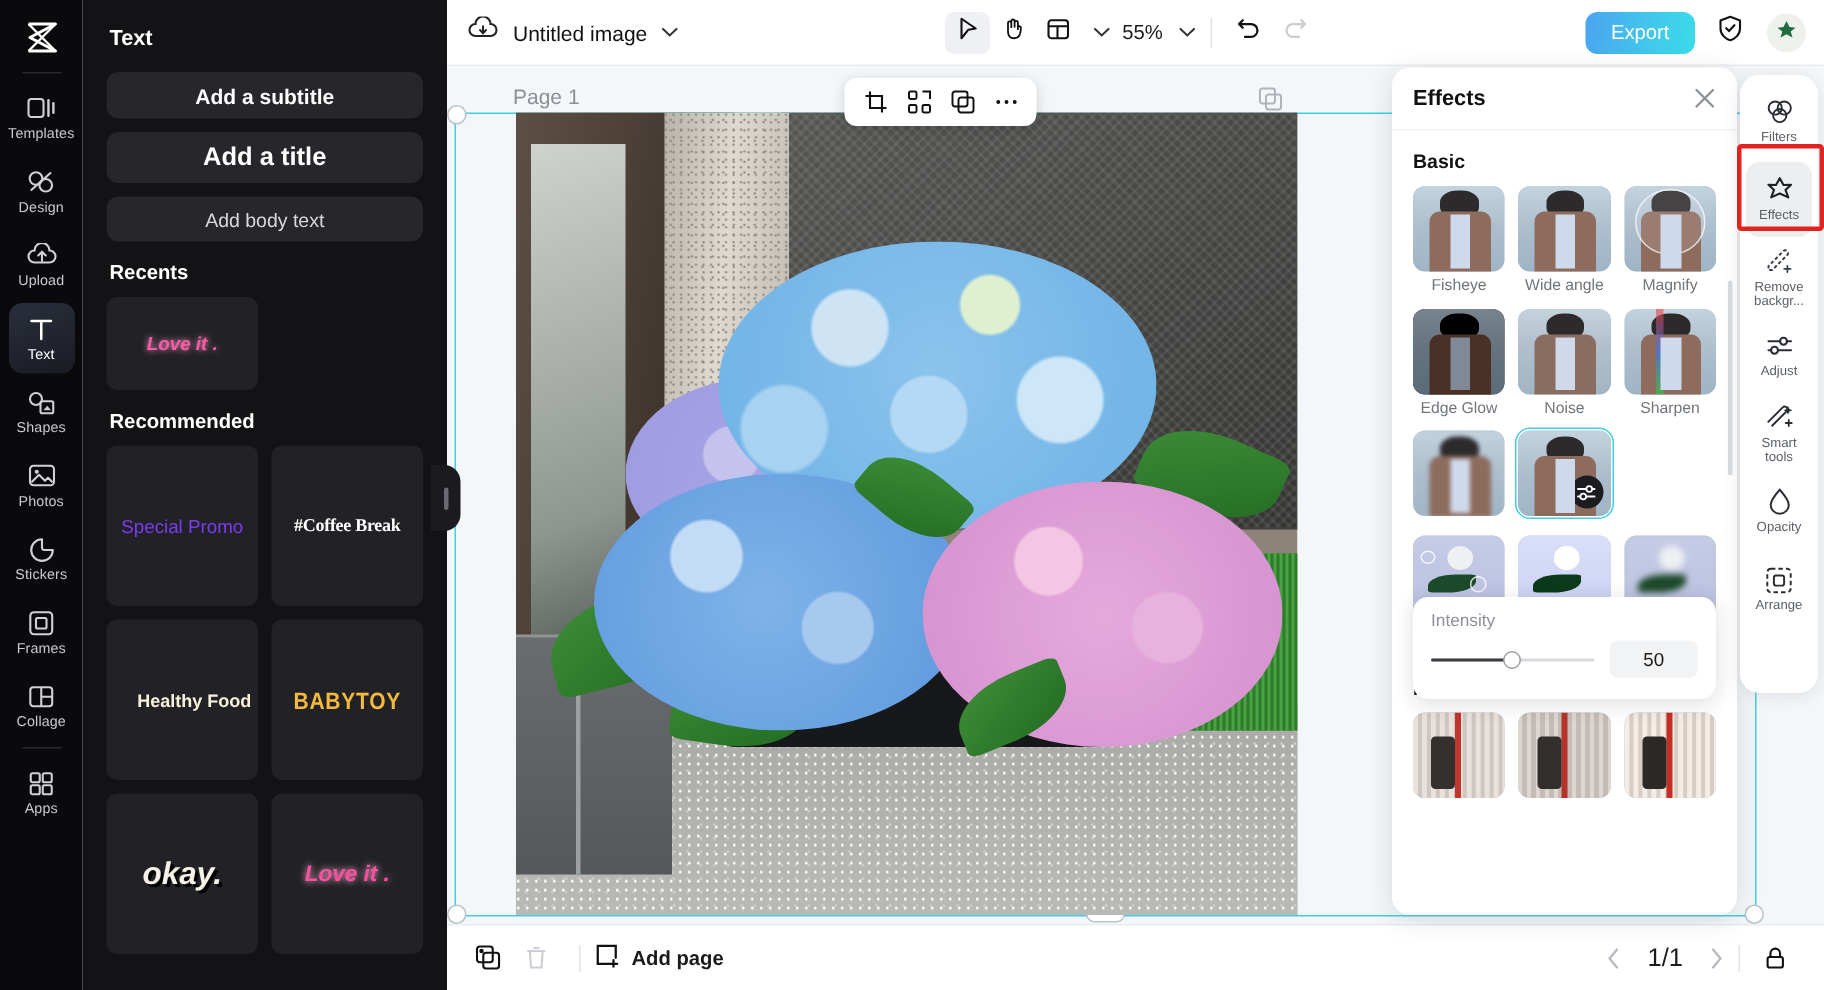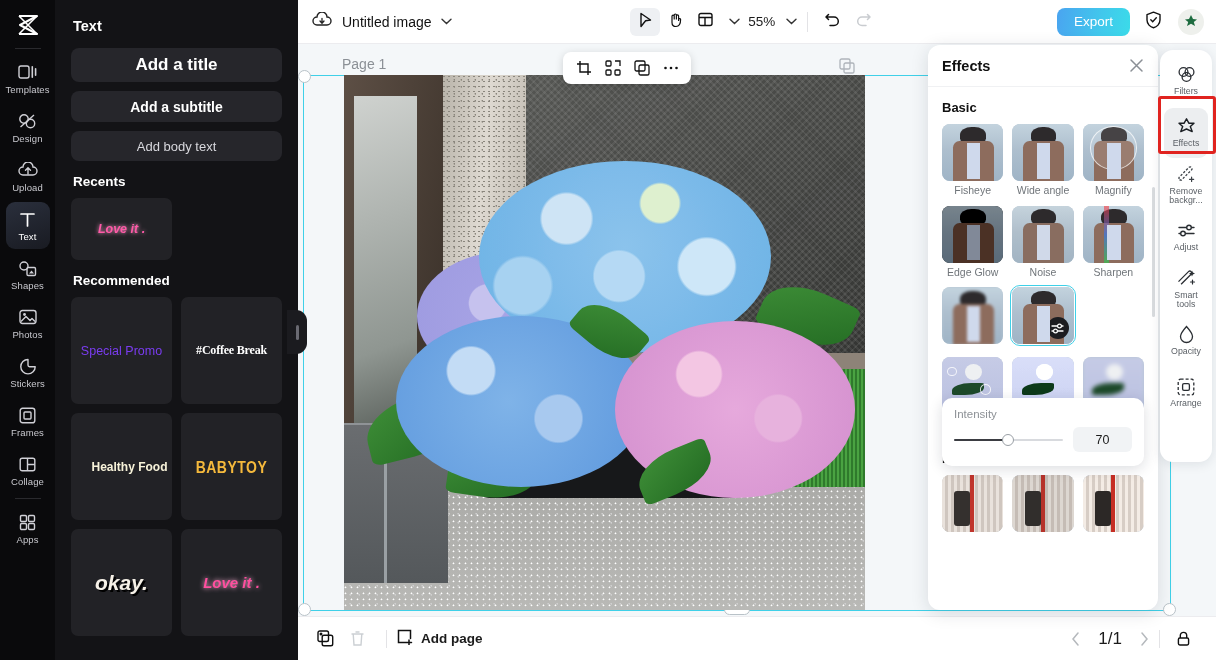--- a/index.html
+++ b/index.html
@@ -367,22 +367,22 @@
             <rect x="9.5" y="9.5" width="6" height="6" rx="1.2" fill="none" stroke="#d0d0d6" stroke-width="1.4"></rect>
           </svg>
       </span>
       <span class="rail-lbl">Apps</span>
     </div>
   </div>
 
   <div class="panel">
     <div class="panel-title">Text</div>
 
+    <button class="txt-btn t2">Add a subtitle</button>
     <button class="txt-btn t1">Add a title</button>
-    <button class="txt-btn t2">Add a subtitle</button>
     <button class="txt-btn t3">Add body text</button>
 
     <div class="sec-head">Recents</div>
     <div class="grid2">
       <div class="card">
         <span class="ct loveit">Love it .</span>
       </div>
     </div>
 
     <div class="sec-head">Recommended</div>
@@ -755,21 +755,21 @@
       </div>
 
       <div class="intensity">
         <div class="lbl">Intensity</div>
         <div class="row">
           <div class="slider">
             <div class="track"></div>
             <div class="fill"></div>
             <div class="knob"></div>
           </div>
-          <div class="int-val">70</div>
+          <div class="int-val">50</div>
         </div>
       </div>
 
       <div class="fx-scroll"></div>
     </div>
   </div>
 
   <div class="rrail">
     <div class="rr-item">
       <span class="rr-icn">

